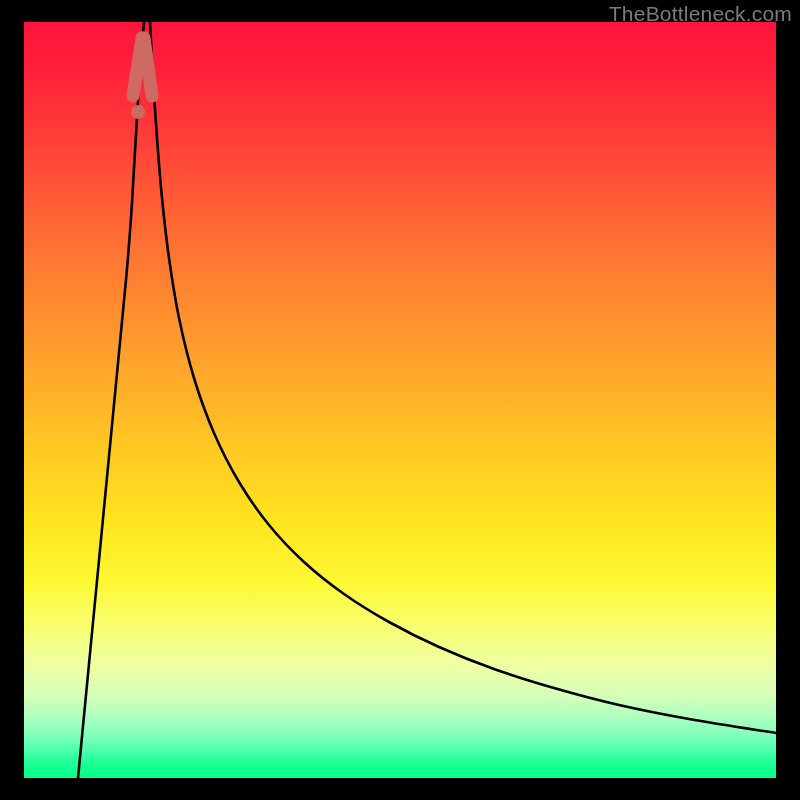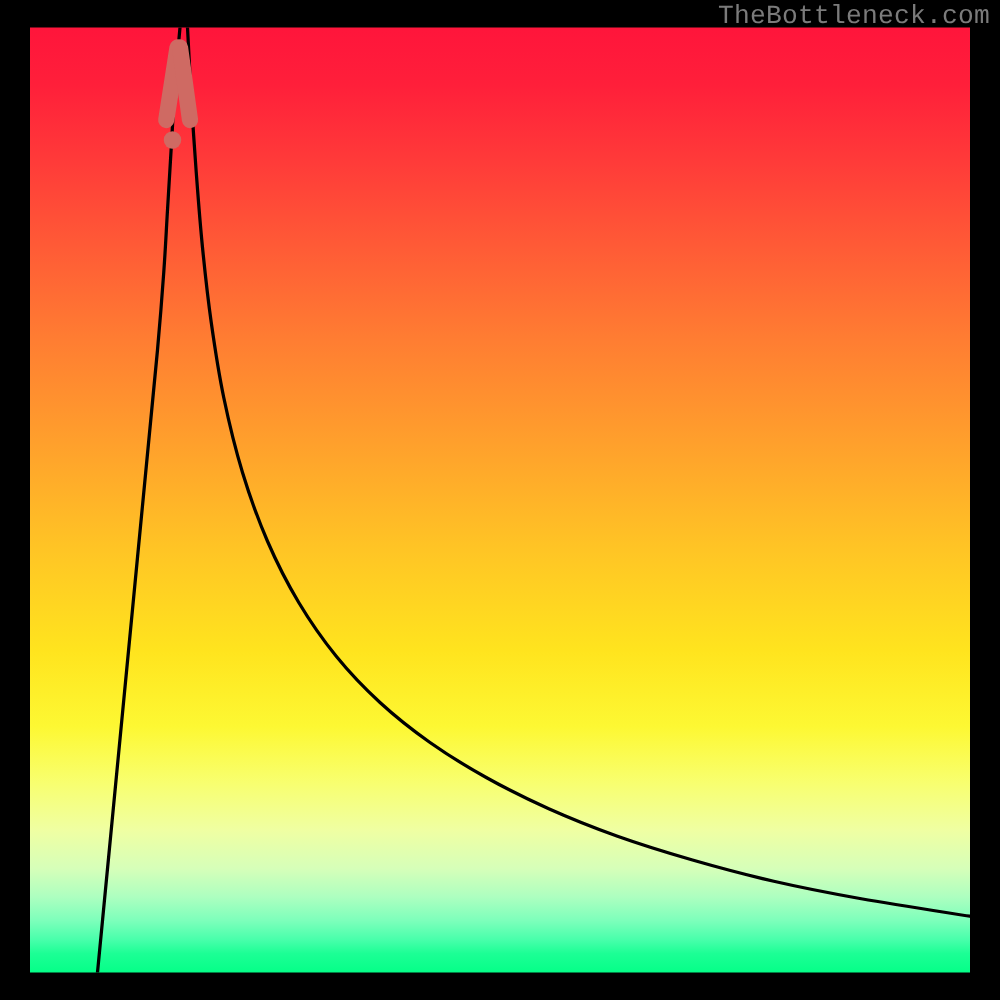--- a/index.html
+++ b/index.html
@@ -11,21 +11,20 @@
     background: #000;
     font-family: Arial, Helvetica, sans-serif;
   }
   .frame {
     position: absolute;
     left: 0;
     top: 0;
     width: 800px;
     height: 800px;
     background: #000;
-    font-family: Liberation Mono, monospace;
   }
   .plot {
     position: absolute;
     left: 24px;
     top: 22px;
     width: 752px;
     height: 756px;
     background: linear-gradient(to bottom,
       #ff153b 0%,
       #ff1f3a 6%,

